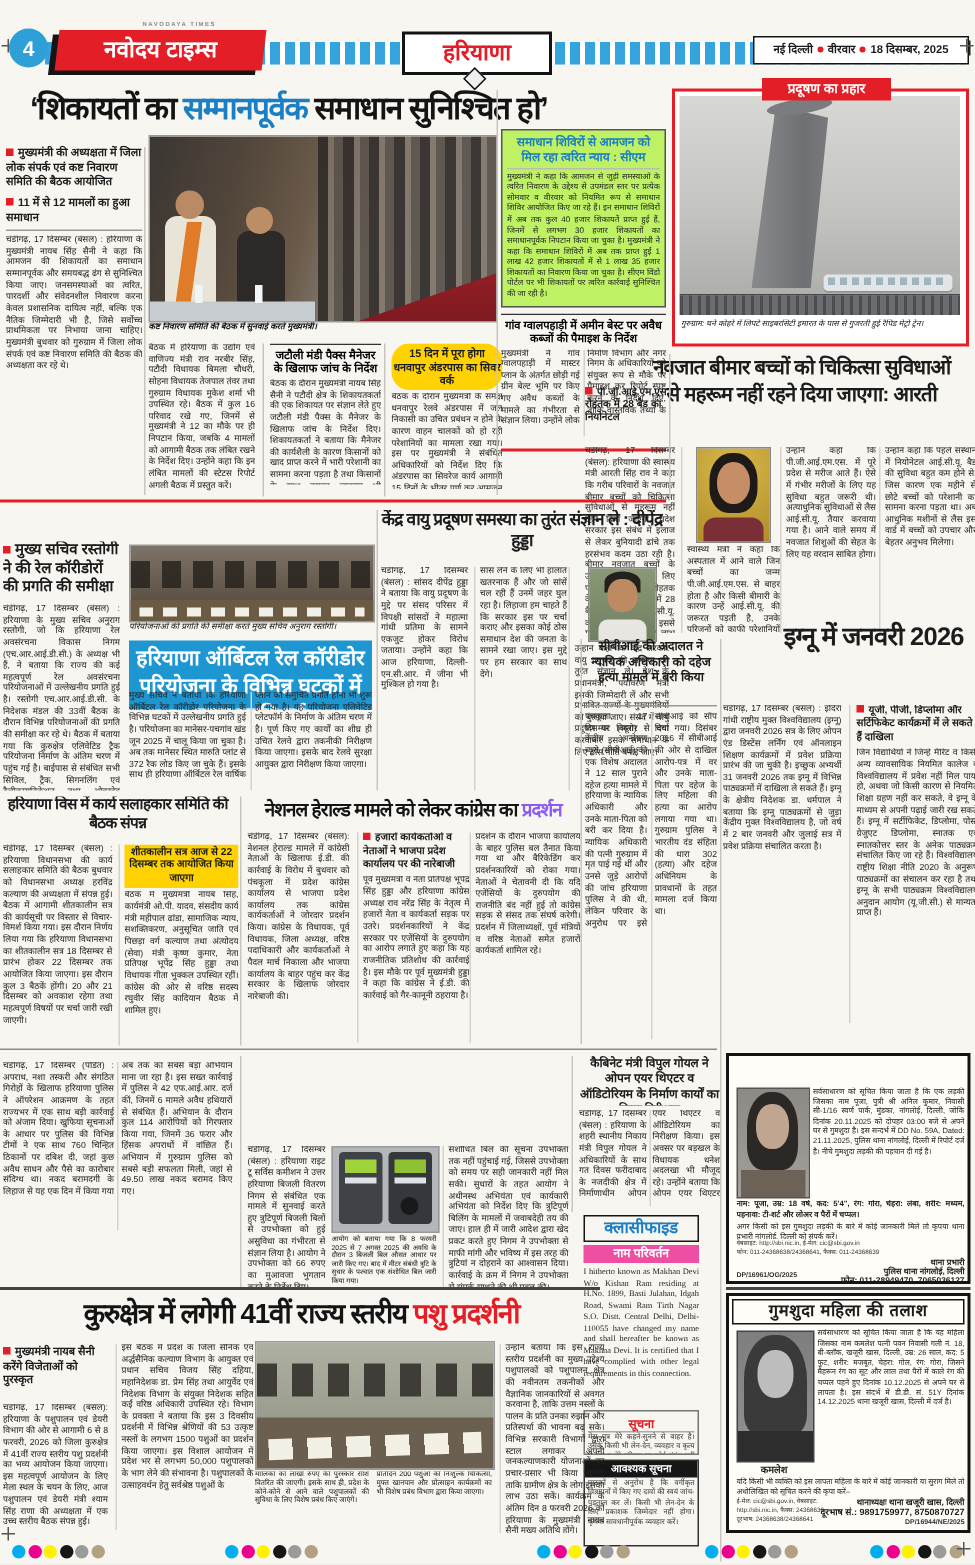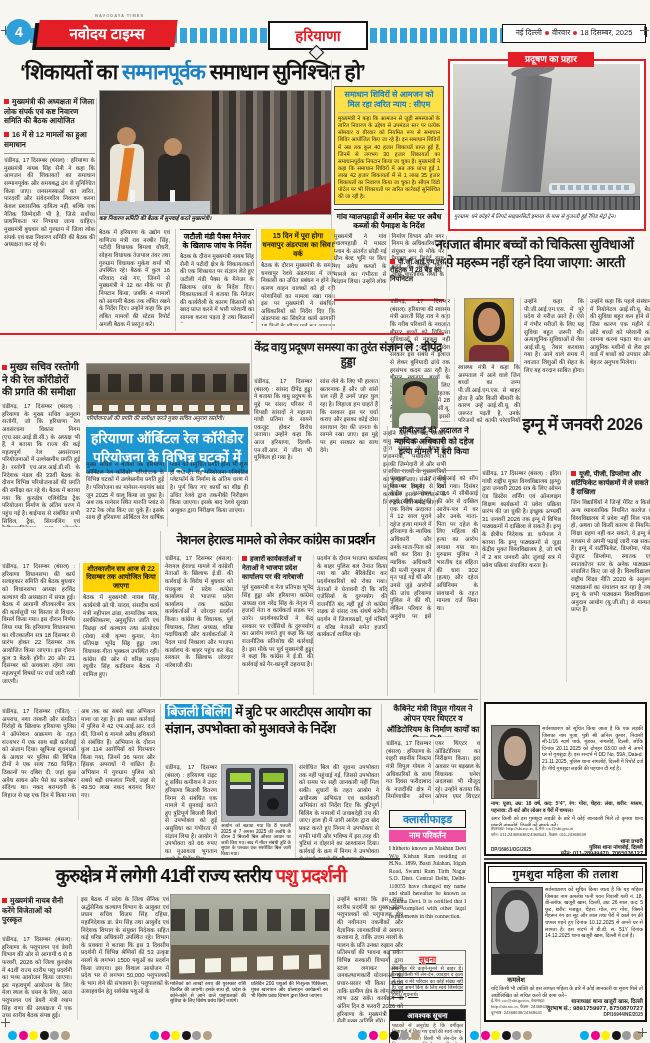--- a/index.html
+++ b/index.html
@@ -49,31 +49,31 @@
 
   <div class="abs" style="left:38px;top:20px;width:138px;height:27px;background:#e31e26;transform:skewX(-7deg);box-shadow:-4px 3px 0 #151515;">
     <div class="ctr" style="transform:skewX(7deg);color:#fff;font-weight:bold;font-size:15px;line-height:27px;">नवोदय टाइम्स</div>
   </div>
 
   <div class="abs ctr" style="left:268px;top:21px;width:96px;height:25px;background:#fff;border:2px solid #141414;">
     <span style="color:#e31e26;font-weight:bold;font-size:15px;line-height:25px;">हरियाणा</span>
   </div>
   <div class="abs" style="left:311px;top:47px;width:9px;height:9px;background:#efefef;border:1.5px solid #141414;transform:rotate(45deg);"></div>
 
-  <div class="abs ctr" style="left:502px;top:24px;width:142px;height:17px;background:#fff;border:1.5px solid #141414;font-size:7.5px;font-weight:normal;line-height:15px;white-space:nowrap;">
+  <div class="abs ctr" style="left:502px;top:24px;width:142px;height:17px;background:#fff;border:1.5px solid #141414;font-size:7.5px;font-weight:bold;line-height:15px;white-space:nowrap;">
     <span>नई दिल्ली</span><span class="dotred"></span><span>वीरवार</span><span class="dotred"></span><span>18 दिसम्बर, 2025</span>
   </div>
 
   <div class="abs b" style="left:20px;top:57px;width:440px;height:34px;font-size:21px;white-space:nowrap;letter-spacing:-1px;overflow:hidden;">
     <span style="color:#141414;">‘शिकायतों का </span><span style="color:#1b7fc3;">सम्मानपूर्वक</span><span style="color:#141414;"> समाधान सुनिश्चित हो’</span>
   </div>
 
   <div class="abs clip" style="left:4px;top:97px;width:91px;height:235px;">
     <div class="blt b" style="font-size:7.4px;line-height:1.3;margin-bottom:4px;">मुख्यमंत्री की अध्यक्षता में जिला लोक संपर्क एवं कष्ट निवारण समिति की बैठक आयोजित</div>
-    <div class="blt b" style="font-size:7.4px;line-height:1.3;margin-bottom:4px;">16 में से 12 मामलों का हुआ समाधान</div>
+    <div class="blt b" style="font-size:7.4px;line-height:1.3;margin-bottom:4px;">11 में से 12 मामलों का हुआ समाधान</div>
     <div style="border-top:1px solid #999;margin:3px 0;"></div>
     <div class="bodytxt" style="height:150px;">चंडीगढ़, 17 दिसम्बर (बंसल) : हरियाणा के मुख्यमंत्री नायब सिंह सैनी ने कहा कि आमजन की शिकायतों का समाधान सम्मानपूर्वक और समयबद्ध ढंग से सुनिश्चित किया जाए। जनसमस्याओं का त्वरित, पारदर्शी और संवेदनशील निवारण करना केवल प्रशासनिक दायित्व नहीं, बल्कि एक नैतिक जिम्मेदारी भी है, जिसे सर्वोच्च प्राथमिकता पर निभाया जाना चाहिए। मुख्यमंत्री बुधवार को गुरुग्राम में जिला लोक संपर्क एवं कष्ट निवारण समिति की बैठक की अध्यक्षता कर रहे थे।</div>
   </div>
 
   <div class="ph" style="left:99px;top:90px;width:231px;height:123px;background:linear-gradient(105deg,#3a3632 0%,#55483c 28%,#6a5a4a 45%,#8d857b 62%,#a29a90 100%);">
     <div class="abs" style="left:10px;bottom:0;width:34px;height:70px;background:#e9e4d8;border-radius:8px 8px 0 0;"></div>
     <div class="abs" style="left:20px;bottom:0;width:10px;height:66px;background:#e07b28;transform:skewX(-8deg);"></div>
     <div class="abs" style="left:17px;bottom:68px;width:19px;height:19px;border-radius:50%;background:#b98a63;"></div>
     <div class="abs" style="left:58px;bottom:0;width:32px;height:60px;background:#2c2926;border-radius:8px 8px 0 0;"></div>
     <div class="abs" style="left:64px;bottom:58px;width:18px;height:18px;border-radius:50%;background:#bd8f67;"></div>
@@ -84,25 +84,25 @@
     <div class="abs" style="left:100px;top:70px;width:131px;height:53px;background:linear-gradient(180deg,#a02028,#7e1a20);clip-path:polygon(30% 100%,100% 40%,100% 100%);"></div>
   </div>
   <div class="abs caption" style="left:99px;top:215px;width:231px;height:11px;font-style:italic;">कष्ट निवारण समिति की बैठक में सुनवाई करते मुख्यमंत्री।</div>
 
   <div class="abs bodytxt" style="left:99px;top:229px;width:71px;height:102px;">बैठक में हरियाणा के उद्योग एवं वाणिज्य मंत्री राव नरबीर सिंह, पटौदी विधायक बिमला चौधरी, सोहना विधायक तेजपाल तंवर तथा गुरुग्राम विधायक मुकेश शर्मा भी उपस्थित रहे। बैठक में कुल 16 परिवाद रखे गए, जिनमें से मुख्यमंत्री ने 12 का मौके पर ही निपटान किया, जबकि 4 मामलों को आगामी बैठक तक लंबित रखने के निर्देश दिए। उन्होंने कहा कि इन लंबित मामलों की स्टेटस रिपोर्ट अगली बैठक में प्रस्तुत करें।</div>
   <div class="abs clip" style="left:175px;top:229px;width:74px;height:102px;border-left:1px solid #c9c6bf;padding-left:4px;">
     <div class="subhead">जटौली मंडी पैक्स मैनेजर के खिलाफ जांच के निर्देश</div>
     <div class="bodytxt" style="height:70px;">बैठक के दौरान मुख्यमंत्री नायब सिंह सैनी ने पटौदी क्षेत्र के शिकायतकर्ता की एक शिकायत पर संज्ञान लेते हुए जटौली मंडी पैक्स के मैनेजर के खिलाफ जांच के निर्देश दिए। शिकायतकर्ता ने बताया कि मैनेजर की कार्यशैली के कारण किसानों को खाद प्राप्त करने में भारी परेशानी का सामना करना पड़ता है तथा किसानों के साथ उसका व्यवहार भी संतोषजनक नहीं है।</div>
   </div>
   <div class="abs clip" style="left:256px;top:229px;width:74px;height:102px;border-left:1px solid #c9c6bf;padding-left:4px;">
-    <div class="yellowbox" style="font-size:7.2px;">15 दिन में पूरा होगा धनवापुर अंडरपास का सिवर वर्क</div>
+    <div class="yellowbox" style="font-size:7.2px;border-radius:12px;">15 दिन में पूरा होगा धनवापुर अंडरपास का सिवर वर्क</div>
     <div class="bodytxt" style="height:64px;margin-top:2px;">बैठक के दौरान मुख्यमंत्री के समक्ष धनवापुर रेलवे अंडरपास में जल निकासी का उचित प्रबंधन न होने के कारण वाहन चालकों को हो रही परेशानियों का मामला रखा गया। इस पर मुख्यमंत्री ने संबंधित अधिकारियों को निर्देश दिए कि अंडरपास का सिवरेज कार्य आगामी 15 दिनों के भीतर पूर्ण कर आमजन के लिए सुगम और सुरक्षित आवागमन सुनिश्चित किया जाए।</div>
   </div>
 
-  <div class="abs" style="left:334px;top:86px;width:110px;height:119px;border:1px solid #555;background:#fde047;padding:3px;box-sizing:border-box;overflow:hidden;">
+  <div class="abs" style="left:334px;top:86px;width:110px;height:119px;border:1px solid #555;background:#bef264;padding:3px;box-sizing:border-box;overflow:hidden;">
     <div class="ctr b" style="color:#1b7fc3;font-size:8px;line-height:1.25;border-bottom:1px solid #bbb;padding-bottom:2px;margin-bottom:2px;">समाधान शिविरों से आमजन को मिल रहा त्वरित न्याय : सीएम</div>
     <div class="bodytxt" style="font-size:5.4px;height:86px;">मुख्यमंत्री ने कहा कि आमजन से जुड़ी समस्याओं के त्वरित निवारण के उद्देश्य से उपमंडल स्तर पर प्रत्येक सोमवार व वीरवार को नियमित रूप से समाधान शिविर आयोजित किए जा रहे हैं। इन समाधान शिविरों में अब तक कुल 40 हजार शिकायतें प्राप्त हुई हैं, जिनमें से लगभग 30 हजार शिकायतों का समाधानपूर्वक निपटान किया जा चुका है। मुख्यमंत्री ने कहा कि समाधान शिविरों में अब तक प्राप्त हुईं 1 लाख 42 हजार शिकायतों में से 1 लाख 35 हजार शिकायतों का निवारण किया जा चुका है। सीएम विंडो पोर्टल पर भी शिकायतों पर त्वरित कार्रवाई सुनिश्चित की जा रही है।</div>
   </div>
 
   <div class="abs clip" style="left:334px;top:209px;width:110px;height:88px;">
     <div class="subhead" style="font-size:7.4px;">गांव ग्वालपहाड़ी में अमीन बेस्ट पर अवैध कब्जों की पैमाइश के निर्देश</div>
     <div class="bodytxt" style="height:58px;column-count:2;column-gap:5px;column-rule:1px solid #d5d2cb;">मुख्यमंत्री ने गांव ग्वालपहाड़ी में मास्टर प्लान के अंतर्गत छोड़ी गई ग्रीन बेल्ट भूमि पर किए गए अवैध कब्जों के मामले का गंभीरता से संज्ञान लिया। उन्होंने लोक निर्माण विभाग और नगर निगम के अधिकारियों को संयुक्त रूप से मौके पर पैमाइश कर रिपोर्ट स्पष्ट करने के निर्देश दिए, ताकि वास्तविक तथ्यों के आधार पर अगला कदम उठाया जा सके।</div>
   </div>
   <div class="redline" style="left:334px;top:299px;width:110px;"></div>
 
@@ -179,49 +179,47 @@
       <div>इग्नू में जनवरी 2026</div>
     </div>
     <div class="abs bodytxt" style="left:0;top:56px;width:79px;height:212px;">चंडीगढ़, 17 दिसम्बर (बंसल) : इंदिरा गांधी राष्ट्रीय मुक्त विश्वविद्यालय (इग्नू) द्वारा जनवरी 2026 सत्र के लिए ओपन एंड डिस्टेंस लर्निंग एवं ऑनलाइन शिक्षण कार्यक्रमों में प्रवेश प्रक्रिया प्रारंभ की जा चुकी है। इच्छुक अभ्यर्थी 31 जनवरी 2026 तक इग्नू में विभिन्न पाठ्यक्रमों में दाखिला ले सकते हैं। इग्नू के क्षेत्रीय निदेशक डा. धर्मपाल ने बताया कि इग्नू पाठ्यक्रमों से जुड़ा केंद्रीय मुक्त विश्वविद्यालय है, जो वर्ष में 2 बार जनवरी और जुलाई सत्र में प्रवेश प्रक्रिया संचालित करता है।</div>
     <div class="abs clip" style="left:84px;top:56px;width:81px;height:212px;border-left:1px solid #d5d2cb;padding-left:4px;">
       <div class="blt b" style="font-size:6.8px;line-height:1.3;margin-bottom:3px;">यूजी, पीजी, डिप्लोमा और सर्टिफिकेट कार्यक्रमों में ले सकते हैं दाखिला</div>
       <div class="bodytxt" style="height:168px;">जिन विद्यार्थियों ने जिन्हें मैरिट व किसी अन्य व्यावसायिक नियमित कालेज व विश्वविद्यालय में प्रवेश नहीं मिल पाया हो, अथवा जो किसी कारण से नियमित शिक्षा ग्रहण नहीं कर सकते, वे इग्नू के माध्यम से अपनी पढ़ाई जारी रख सकते हैं। इग्नू में सर्टीफिकेट, डिप्लोमा, पोस्ट ग्रेजुएट डिप्लोमा, स्नातक एवं स्नातकोत्तर स्तर के अनेक पाठ्यक्रम संचालित किए जा रहे हैं। विश्वविद्यालय राष्ट्रीय शिक्षा नीति 2020 के अनुरूप पाठ्यक्रमों का संचालन कर रहा है तथा इग्नू के सभी पाठ्यक्रम विश्वविद्यालय अनुदान आयोग (यू.जी.सी.) से मान्यता प्राप्त हैं।</div>
     </div>
   </div>
 
   <div class="abs" style="left:2px;top:531px;width:153px;height:166px;">
+    <div class="b ctr clip" style="font-size:10.2px;line-height:1.25;height:28px;letter-spacing:-0.4px;">हरियाणा विस में कार्य सलाहकार समिति की बैठक संपन्न</div>
     <div class="abs bodytxt" style="left:0;top:32px;width:73px;height:134px;">चंडीगढ़, 17 दिसम्बर (बंसल) : हरियाणा विधानसभा की कार्य सलाहकार समिति की बैठक बुधवार को विधानसभा अध्यक्ष हरविंद्र कल्याण की अध्यक्षता में संपन्न हुई। बैठक में आगामी शीतकालीन सत्र की कार्यसूची पर विस्तार से विचार-विमर्श किया गया। इस दौरान निर्णय लिया गया कि हरियाणा विधानसभा का शीतकालीन सत्र 18 दिसम्बर से प्रारंभ होकर 22 दिसम्बर तक आयोजित किया जाएगा। इस दौरान कुल 3 बैठकें होंगी। 20 और 21 दिसम्बर को अवकाश रहेगा तथा महत्वपूर्ण विषयों पर चर्चा जारी रखी जाएगी।</div>
     <div class="abs clip" style="left:77px;top:32px;width:76px;height:134px;border-left:1px solid #d5d2cb;padding-left:3px;">
       <div class="yellowbox" style="font-size:6.8px;margin-bottom:2px;">शीतकालीन सत्र आज से 22 दिसम्बर तक आयोजित किया जाएगा</div>
       <div class="bodytxt" style="height:96px;">बैठक में मुख्यमंत्री नायब सिंह, कार्यमंत्री ओ.पी. यादव, संसदीय कार्य मंत्री महीपाल ढांडा, सामाजिक न्याय, सशक्तिकरण, अनुसूचित जाति एवं पिछड़ा वर्ग कल्याण तथा अंत्योदय (सेवा) मंत्री कृष्ण कुमार, नेता प्रतिपक्ष भूपेंद्र सिंह हुड्डा तथा विधायक गीता भुक्कल उपस्थित रहीं। कांग्रेस की ओर से वरिष्ठ सदस्य रघुवीर सिंह कादियान बैठक में शामिल हुए।</div>
     </div>
   </div>
 
   <div class="abs" style="left:160px;top:531px;width:226px;height:166px;border-left:1px solid #c9c6bf;padding-left:4px;box-sizing:border-box;">
     <div class="b ctr clip" style="font-size:12.5px;height:20px;white-space:nowrap;letter-spacing:-0.6px;">
-      <span style="color:#141414;">नेशनल हेराल्ड मामले को लेकर कांग्रेस का </span><span style="color:#000000;">प्रदर्शन</span>
+      <span style="color:#141414;">नेशनल हेराल्ड मामले को लेकर कांग्रेस का </span><span style="color:#8b5cf6;">प्रदर्शन</span>
     </div>
     <div class="abs bodytxt" style="left:4px;top:24px;width:68px;height:140px;">चंडीगढ़, 17 दिसम्बर (बंसल): नेशनल हेराल्ड मामले में कांग्रेसी नेताओं के खिलाफ ई.डी. की कार्रवाई के विरोध में बुधवार को पंचकूला में प्रदेश कांग्रेस कार्यालय से भाजपा प्रदेश कार्यालय तक कांग्रेस कार्यकर्ताओं ने जोरदार प्रदर्शन किया। कांग्रेस के विधायक, पूर्व विधायक, जिला अध्यक्ष, वरिष्ठ पदाधिकारी और कार्यकर्ताओं ने पैदल मार्च निकाला और भाजपा कार्यालय के बाहर पहुंच कर केंद्र सरकार के खिलाफ जोरदार नारेबाजी की।</div>
     <div class="abs clip" style="left:77px;top:24px;width:71px;height:140px;border-left:1px solid #d5d2cb;padding-left:3px;">
       <div class="blt b" style="font-size:6.8px;line-height:1.3;margin-bottom:3px;">हजारों कार्यकर्ताओं व नेताओं ने भाजपा प्रदेश कार्यालय पर की नारेबाजी</div>
       <div class="bodytxt" style="height:102px;">पूर्व मुख्यमंत्री व नेता प्रतिपक्ष भूपेंद्र सिंह हुड्डा और हरियाणा कांग्रेस अध्यक्ष राव नरेंद्र सिंह के नेतृत्व में हजारों नेता व कार्यकर्ता सड़क पर उतरे। प्रदर्शनकारियों ने केंद्र सरकार पर एजेंसियों के दुरुपयोग का आरोप लगाते हुए कहा कि यह राजनीतिक प्रतिशोध की कार्रवाई है। इस मौके पर पूर्व मुख्यमंत्री हुड्डा ने कहा कि कांग्रेस ने ई.डी. की कार्रवाई को गैर-कानूनी ठहराया है।</div>
     </div>
     <div class="abs bodytxt" style="left:152px;top:24px;width:70px;height:140px;border-left:1px solid #d5d2cb;padding-left:3px;">प्रदर्शन के दौरान भाजपा कार्यालय के बाहर पुलिस बल तैनात किया गया था और बैरिकेडिंग कर प्रदर्शनकारियों को रोका गया। नेताओं ने चेतावनी दी कि यदि एजेंसियों के दुरुपयोग की राजनीति बंद नहीं हुई तो कांग्रेस सड़क से संसद तक संघर्ष करेगी। प्रदर्शन में जिलाध्यक्षों, पूर्व मंत्रियों व वरिष्ठ नेताओं समेत हजारों कार्यकर्ता शामिल रहे।</div>
   </div>
 
   <div class="abs" style="left:0;top:699px;width:478px;height:1px;background:#8a8a8a;"></div>
 
   <div class="abs" style="left:2px;top:704px;width:153px;height:152px;">
     <div class="bodytxt" style="margin-top:4px;height:112px;column-count:2;column-gap:5px;column-rule:1px solid #d5d2cb;">चंडीगढ़, 17 दिसम्बर (पंडित) : अपराध, नशा तस्करी और संगठित गिरोहों के खिलाफ हरियाणा पुलिस ने ऑपरेशन आक्रमण के तहत राज्यभर में एक साथ बड़ी कार्रवाई को अंजाम दिया। खुफिया सूचनाओं के आधार पर पुलिस की विभिन्न टीमों ने एक साथ 760 चिन्हित ठिकानों पर दबिश दी, जहां कुछ अवैध साधन और पैसे का कारोबार संदिग्ध था। नकद बरामदगी के लिहाज से यह एक दिन में किया गया अब तक का सबसे बड़ा अभियान माना जा रहा है। इस सख्त कार्रवाई में पुलिस ने 42 एफ.आई.आर. दर्ज कीं, जिनमें 6 मामले अवैध हथियारों से संबंधित हैं। अभियान के दौरान कुल 114 आरोपियों को गिरफ्तार किया गया, जिनमें 36 फरार और हिंसक अपराधों में वांछित हैं। अभियान में गुरुग्राम पुलिस को सबसे बड़ी सफलता मिली, जहां से 49.50 लाख नकद बरामद किए गए।</div>
   </div>
 
   <div class="abs" style="left:160px;top:704px;width:216px;height:154px;border-left:1px solid #c9c6bf;padding-left:4px;box-sizing:border-box;">
-    <div class="b clip" style="font-size:13px;line-height:1.3;height:56px;letter-spacing:-0.5px;">
-      <span class="bluebar" style="padding:0 2px;">बिजली बिलिंग</span><span style="color:#141414;"> में त्रुटि पर आरटीएस आयोग का संज्ञान, उपभोक्ता को मुआवजे के निर्देश</span>
-    </div>
     <div class="abs bodytxt" style="left:4px;top:60px;width:52px;height:94px;">चंडीगढ़, 17 दिसम्बर (बंसल) : हरियाणा राइट टू सर्विस कमीशन ने उत्तर हरियाणा बिजली वितरण निगम से संबंधित एक मामले में सुनवाई करते हुए त्रुटिपूर्ण बिजली बिलों से उपभोक्ता को हुई असुविधा का गंभीरता से संज्ञान लिया है। आयोग ने उपभोक्ता को 66 रुपए का मुआवजा भुगतान करने के निर्देश दिए।</div>
     <div class="ph" style="left:60px;top:60px;width:70px;height:56px;background:#b4b7ba;">
       <div class="abs" style="left:4px;top:3px;width:29px;height:48px;background:#3f4347;border-radius:3px;">
         <div style="margin:5px 4px 0;height:9px;background:#9fd43a;"></div>
         <div style="margin:3px 4px 0;height:4px;background:#dfe2e4;"></div>
       </div>
       <div class="abs" style="left:37px;top:3px;width:29px;height:48px;background:#34383c;border-radius:3px;">
         <div style="margin:5px 4px 0;height:9px;background:#8fc232;"></div>
         <div style="margin:3px 4px 0;height:4px;background:#dfe2e4;"></div>
         <div class="abs" style="left:8px;bottom:6px;width:12px;height:12px;border-radius:50%;background:#17191b;"></div>
@@ -233,21 +231,21 @@
 
   <div class="abs" style="left:381px;top:704px;width:99px;height:104px;border-left:1px solid #c9c6bf;padding-left:4px;box-sizing:border-box;">
     <div class="b ctr clip" style="font-size:8px;line-height:1.3;height:33px;">कैबिनेट मंत्री विपुल गोयल ने ओपन एयर थिएटर व ऑडिटोरियम के निर्माण कार्यों का किया निरीक्षण</div>
     <div class="bodytxt" style="margin-top:3px;height:64px;column-count:2;column-gap:4px;column-rule:1px solid #d5d2cb;">चंडीगढ़, 17 दिसम्बर (बंसल) : हरियाणा के शहरी स्थानीय निकाय मंत्री विपुल गोयल ने अधिकारियों के साथ गत दिवस फरीदाबाद के नजदीकी क्षेत्र में निर्माणाधीन ओपन एयर थिएटर व ऑडिटोरियम का निरीक्षण किया। इस अवसर पर बड़खल के विधायक धनेश अदलखा भी मौजूद रहे। उन्होंने बताया कि ओपन एयर थिएटर का निर्माण लगभग 5 एकड़ भूमि पर किया जा रहा है। इस कार्य की लागत 42.90 करोड़ रुपए है। ओपन एयर थिएटर व ऑडिटोरियम का कार्य लगभग 35 प्रतिशत पूर्ण हो चुका है।</div>
   </div>
 
   <div class="abs" style="left:389px;top:810px;width:77px;height:233px;">
     <div class="ctr b" style="border:1.5px solid #141414;color:#1b7fc3;font-size:11px;line-height:16px;height:16px;">क्लासीफाइड</div>
     <div class="ctr b" style="background:#ee4fa2;color:#fff;font-size:8px;line-height:12px;height:12px;margin-top:2px;">नाम परिवर्तन</div>
     <div class="j clip" style="font-family:'Liberation Serif',serif;font-size:5.6px;line-height:1.35;height:92px;margin-top:3px;color:#222;">I hitherto known as Makhan Devi W/o Kishan Ram residing at H.No. 1899, Basti Julahan, Idgah Road, Swami Ram Tirth Nagar S.O. Distt. Central Delhi, Delhi-110055 have changed my name and shall hereafter be known as Makhna Devi. It is certified that I have complied with other legal requirements in this connection.</div>
-    <div style="border:1px solid #777;margin-top:13px;padding:2px;height:56px;overflow:hidden;box-sizing:border-box;text-decoration:underline;">
+    <div style="border:1px solid #777;margin-top:3px;padding:2px;height:30px;overflow:hidden;box-sizing:border-box;">
       <div class="ctr b" style="color:#e31e26;font-size:8px;border-bottom:1px solid #aaa;">सूचना</div>
       <div class="tiny j" style="margin-top:1px;color:#333;">मेरा पुत्र मेरे कहने-सुनने से बाहर है। उसके किसी भी लेन-देन, व्यवहार व कृत्य से मेरा व मेरे परिवार का कोई संबंध नहीं है। वह अपने किए के लिए स्वयं जिम्मेदार होगा। सूचनार्थ।</div>
     </div>
     <div style="border:1px solid #333;margin-top:3px;height:56px;overflow:hidden;">
       <div class="ctr b" style="background:#161616;color:#fff;font-size:7px;line-height:11px;height:11px;">आवश्यक सूचना</div>
       <div class="tiny j" style="padding:2px;color:#333;">पाठकों से अनुरोध है कि वर्गीकृत विज्ञापनों में किए गए दावों की स्वयं जांच-पड़ताल कर लें। किसी भी लेन-देन के लिए प्रकाशक जिम्मेदार नहीं होगा। कृपया सावधानीपूर्वक व्यवहार करें।</div>
     </div>
   </div>
 
   <div class="abs" style="left:484px;top:702px;width:163px;height:154px;border:2px solid #141414;background:#fffdf8;box-sizing:border-box;padding:2px;">

